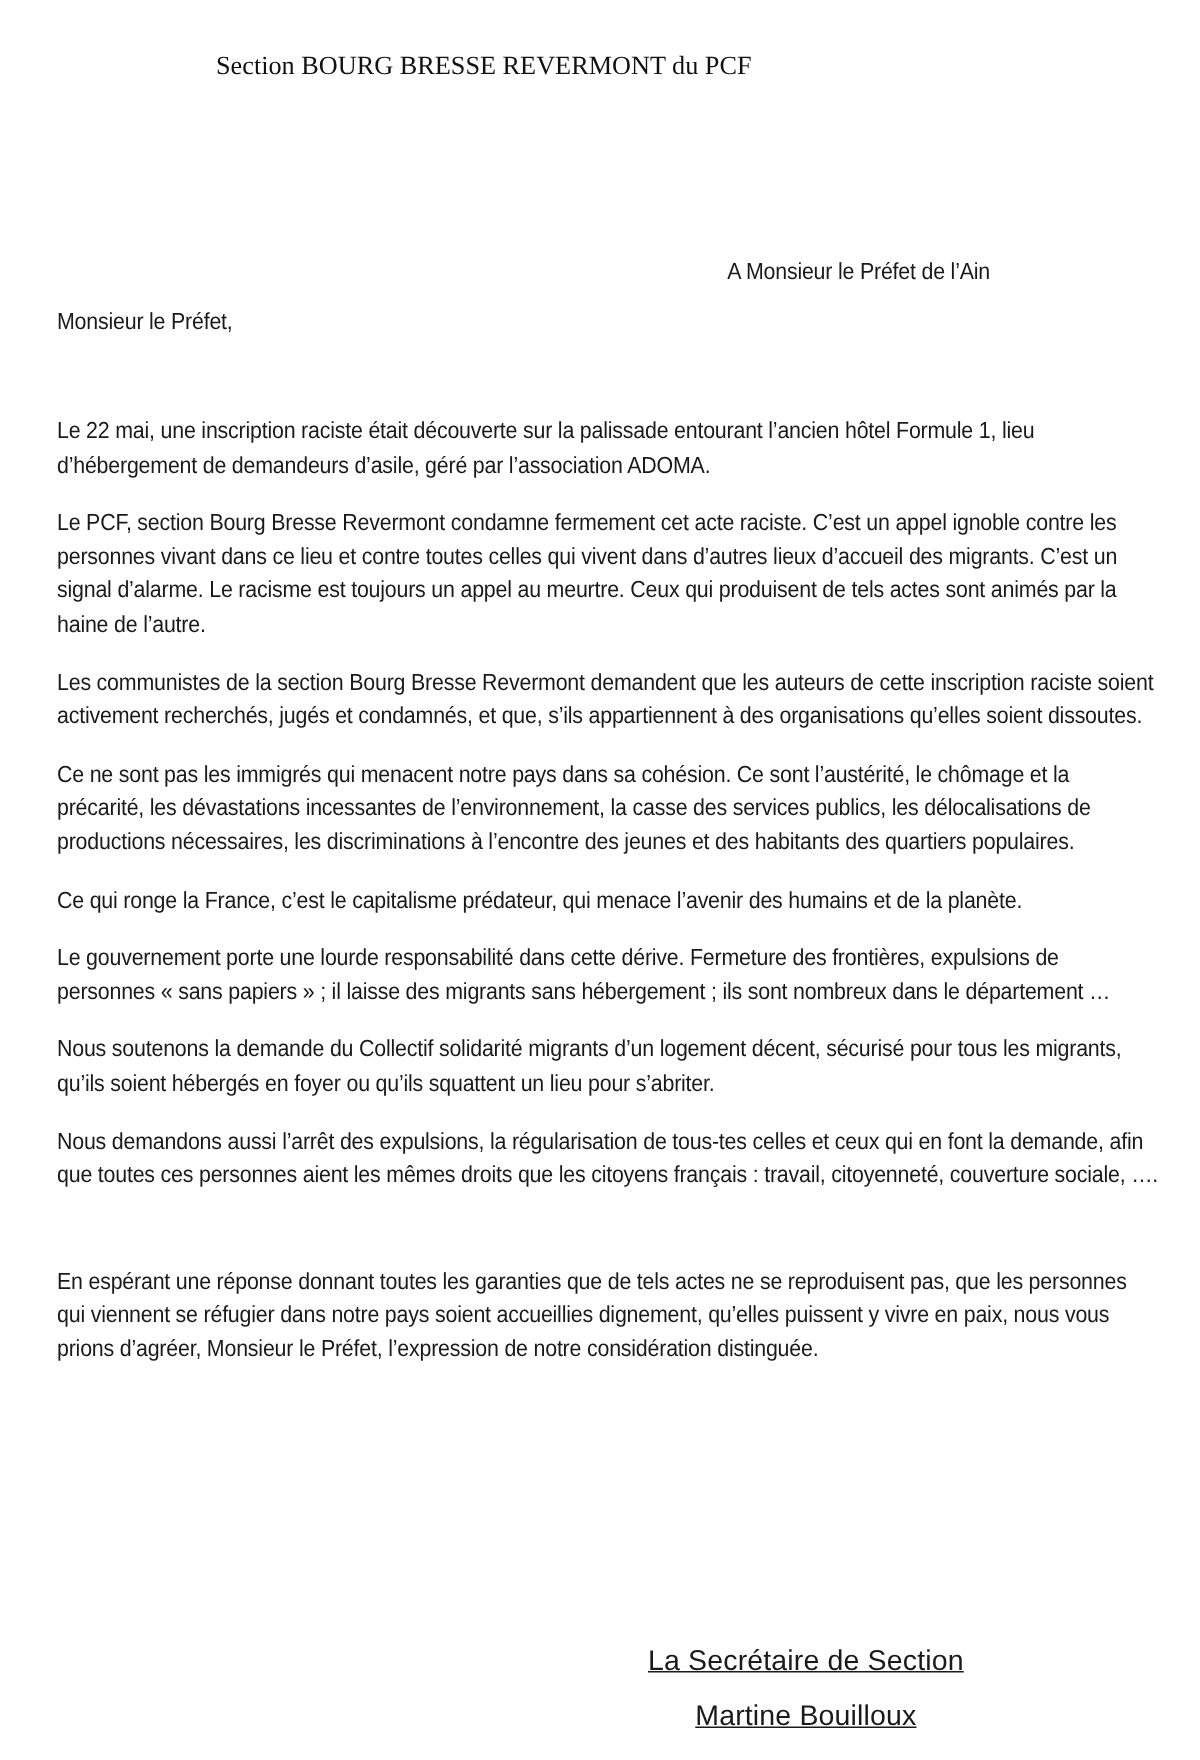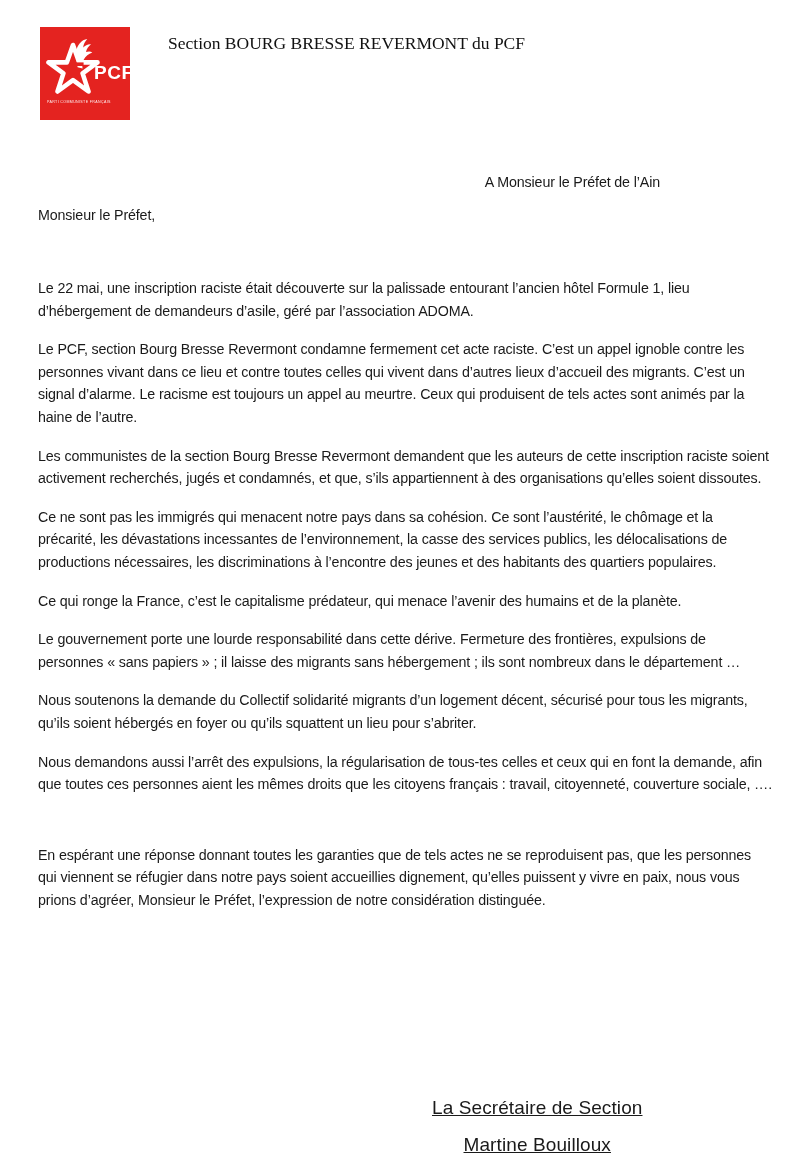--- a/index.html
+++ b/index.html
@@ -77,21 +77,21 @@
   .letterhead-text {
     position: absolute;
     left: 104px;
     top: 5px;
     font-family: "Liberation Serif", "DejaVu Serif", serif;
     font-size: 17.5px;
     line-height: 23px;
     color: #111111;
     white-space: nowrap;
   }
-  .letterhead-text .lh-line { display: block; margin-left: 24px; }
+  .letterhead-text .lh-line { display: block; }
   .lh-gap { display: inline-block; width: 12px; }
 
   
   .addressee {
     position: absolute;
     left: 40px;
     top: 172px;
     width: 620px;
     text-align: right;
     font-size: 15.5px;
@@ -144,34 +144,20 @@
   .signature .sig-role { display: block; margin-bottom: 17px; }
   .signature .sig-name { display: block; text-align: center; }
 </style>
 </head>
 <body>
 
 <div class="page">
 
   <div class="letterhead">
 
-    <div class="logo-box">
-      <span class="logo-mark">
-        <svg viewBox="0 0 54 58" width="54" height="58" aria-hidden="true">
-
-          <path d="M27 8 L33.2 25.4 L51.5 25.4 L36.6 36.4 L42.5 54.5 L27 43.2 L11.5 54.5 L17.4 36.4 L2.5 25.4 L20.8 25.4 Z" fill="none" stroke="#ffffff" stroke-width="4.6" stroke-linejoin="round"></path>
-
-          <path d="M30.5 21.5 C29.2 16.5 30.0 10.8 33.6 6.4 C35.6 3.9 38.6 2.2 41.3 2.0 C39.0 4.4 37.4 7.4 37.2 10.6 C39.2 8.2 42.3 6.9 45.0 7.3 C42.4 9.3 40.6 12.0 40.0 15.1 C42.2 14.1 44.6 14.2 46.3 15.4 C42.6 16.6 39.5 19.2 37.8 22.6 C36.0 26.2 36.2 29.6 36.6 31.6 L31.6 30.2 C31.0 27.4 30.9 24.2 30.5 21.5 Z" fill="#ffffff"></path>
-
-          <path d="M30.0 25.4 L37.6 25.4 L37.6 29.0 L30.0 29.0 Z" fill="#e42320"></path>
-        </svg>
-      </span>
-      <span class="logo-pcf">PCF</span>
-      <span class="logo-tagline">PARTI COMMUNISTE FRANÇAIS</span>
-    </div>
 
     <div class="letterhead-text">
       <span class="lh-line">Section BOURG BRESSE REVERMONT du PCF</span>
     </div>
 
   </div>
 
   <div class="addressee">A Monsieur le Préfet de l’Ain</div>
 
   <div class="salutation">Monsieur le Préfet,</div>

